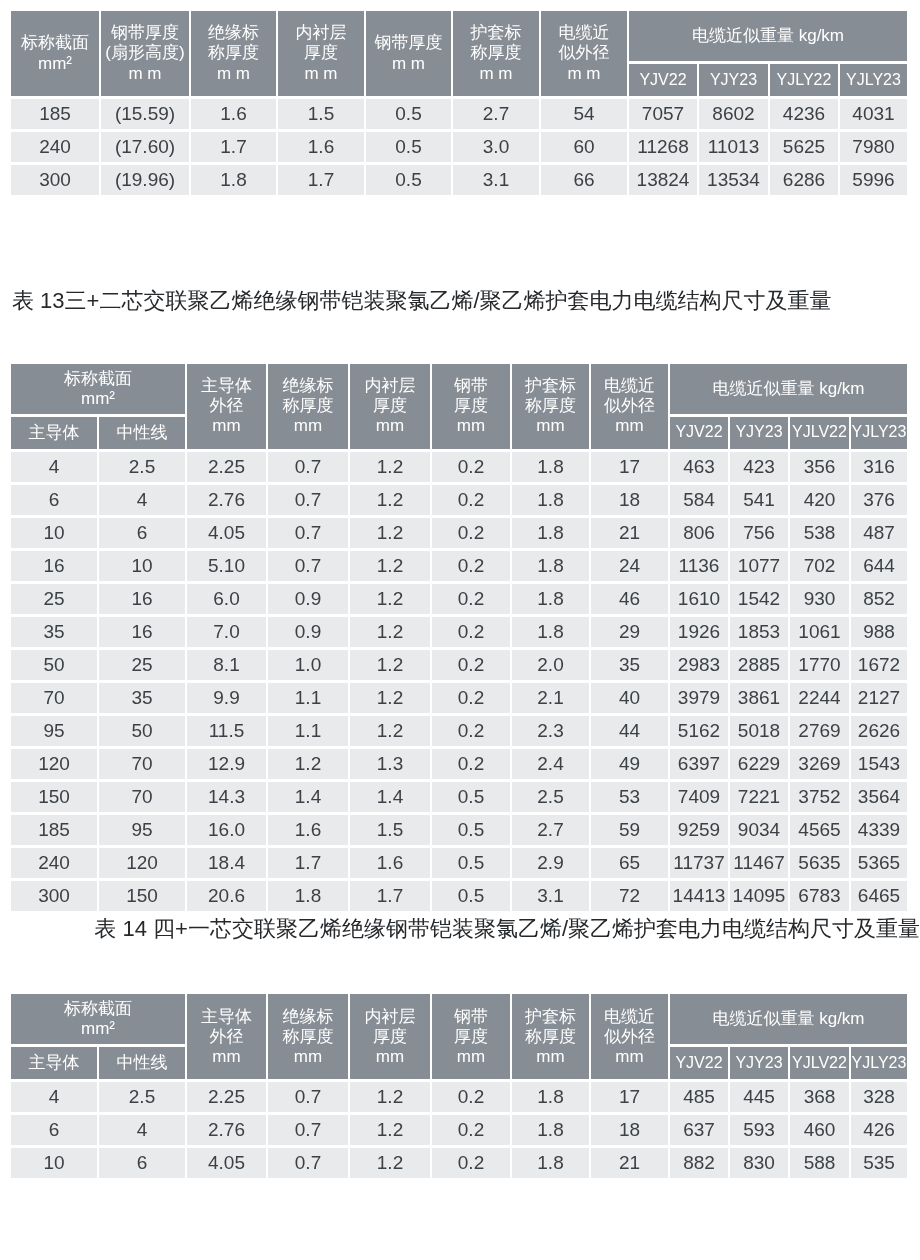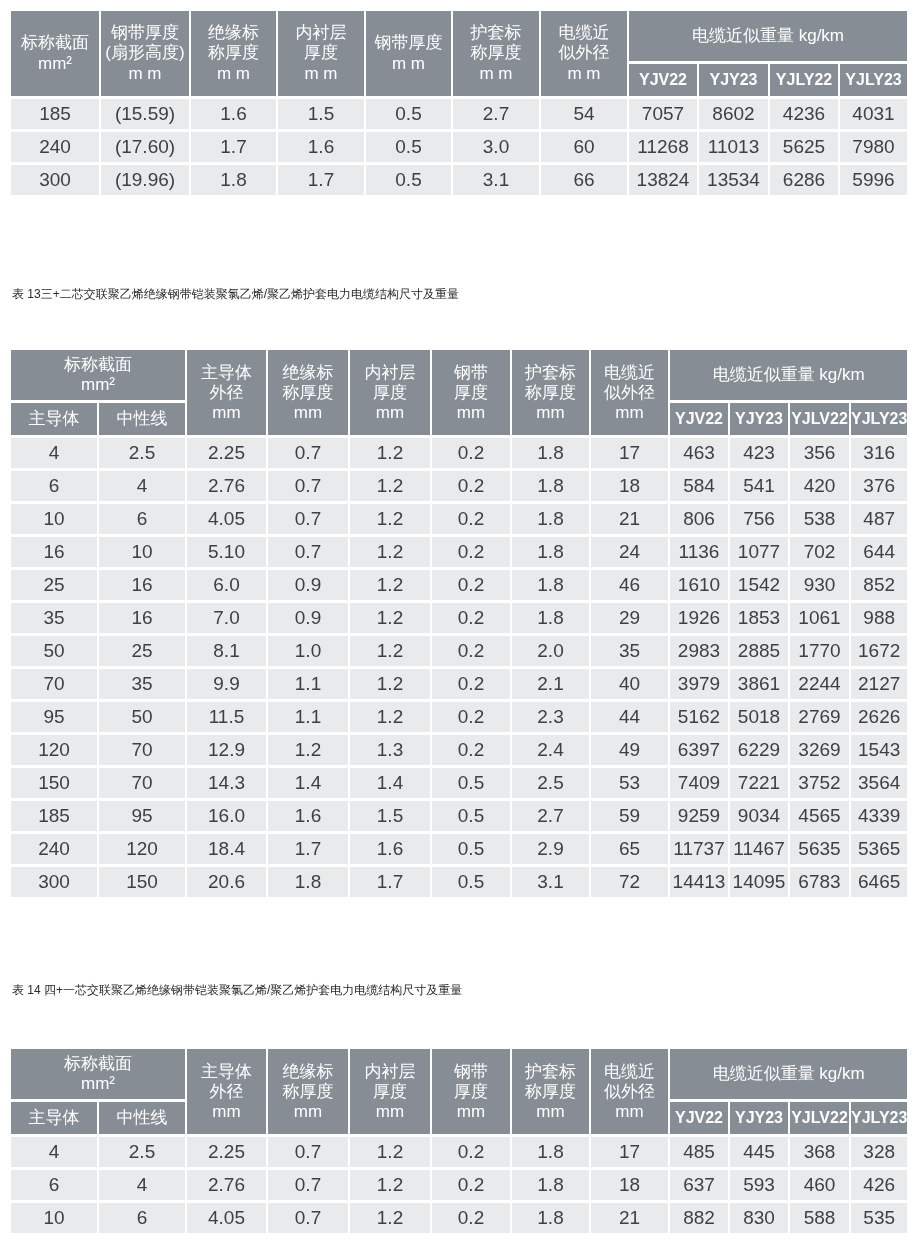--- a/index.html
+++ b/index.html
@@ -27,42 +27,42 @@
     color:var(--header-text);
     font-weight:normal;
     font-size:17px;
     line-height:1.18;
     white-space:pre-line;
     text-align:center;
     vertical-align:middle;
     padding:0;
     overflow:hidden;
   }
-  th.wsub{font-size:16px;font-weight:bold;}
+  th.wsub{font-size:16px;}
   tr.hrow1{height:50px;margin-left:14px;}
   tr.hrow2{height:32px;}
   td{
     background:var(--row-bg);
     color:var(--cell-text);
     font-size:19px;
     text-align:center;
     vertical-align:middle;
     height:30px;
     padding:0;
     overflow:hidden;
   }
   .caption{
-    font-size:12px;
+    font-size:22px;
     color:var(--caption-text);
     margin-left:12px;
     line-height:1.35;
   }
   #table-top{margin-top:8px;}
   #caption-13{margin-top:88px;margin-bottom:45px;}
-  #caption-14{margin-top:82px;margin-bottom:48px;}
+  #caption-14{margin-bottom:48px;text-align:right;}
 </style>
 </head>
 <body>
 
 <table id="table-top">
   <colgroup>
     <col style="width:88px">
       <col style="width:88px">
       <col style="width:85px">
       <col style="width:86px">

